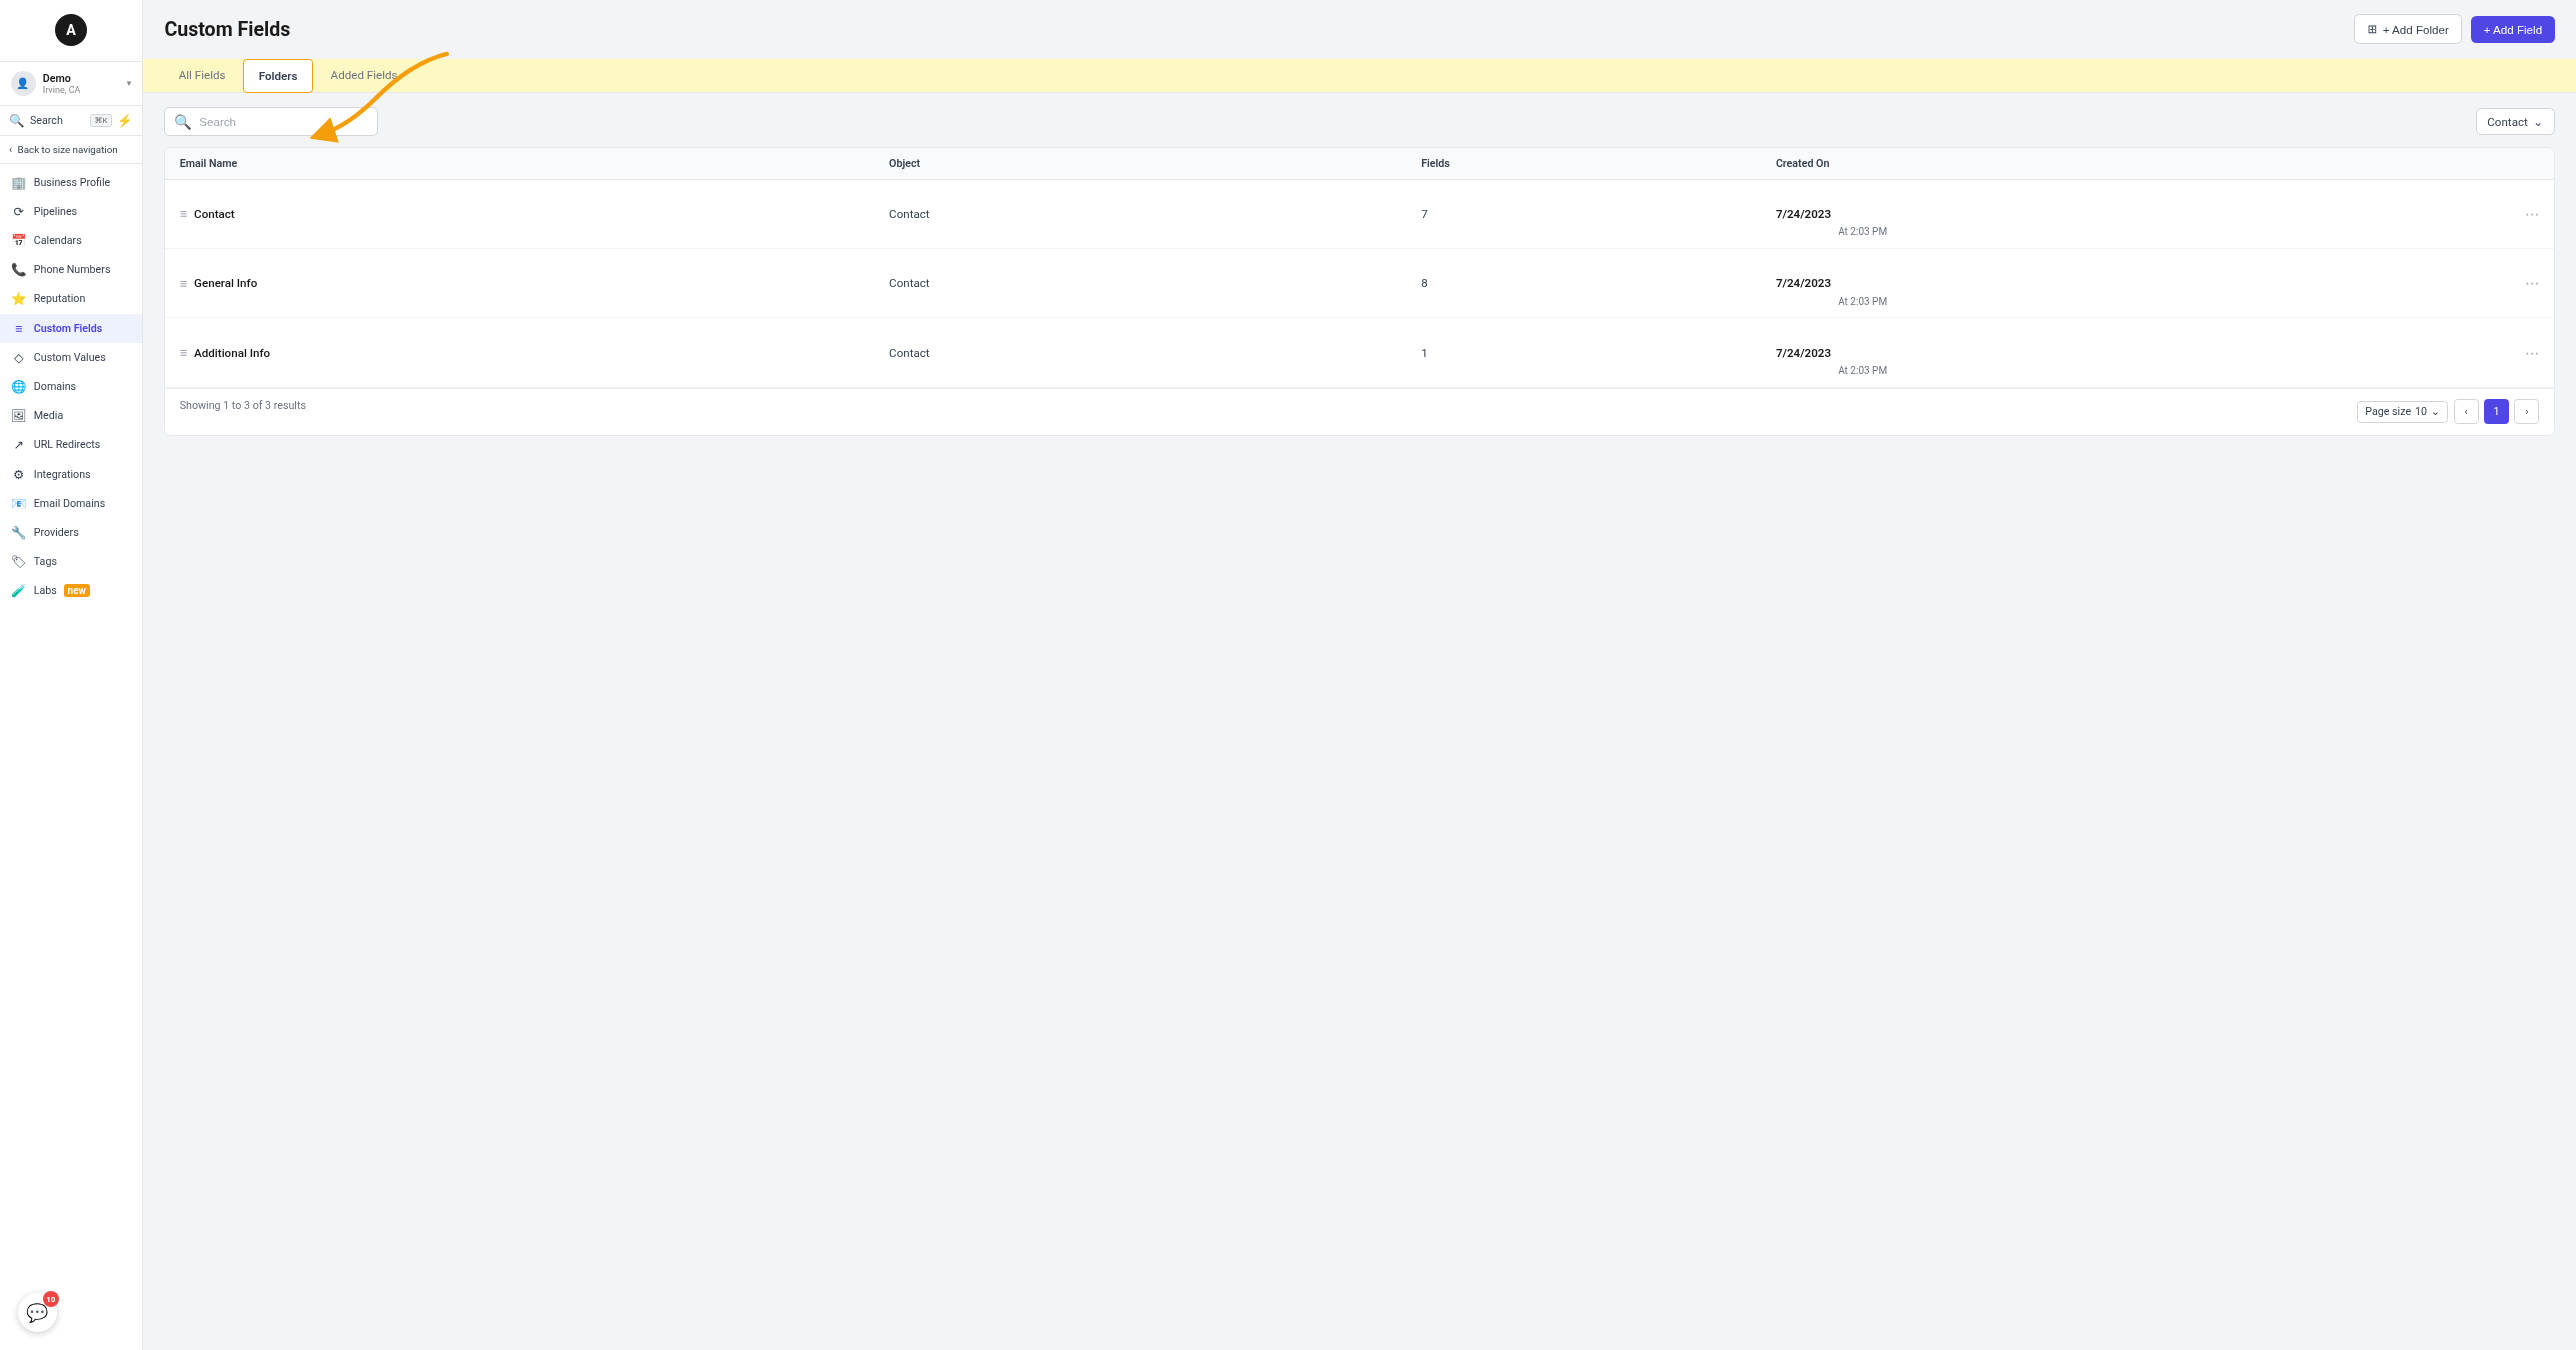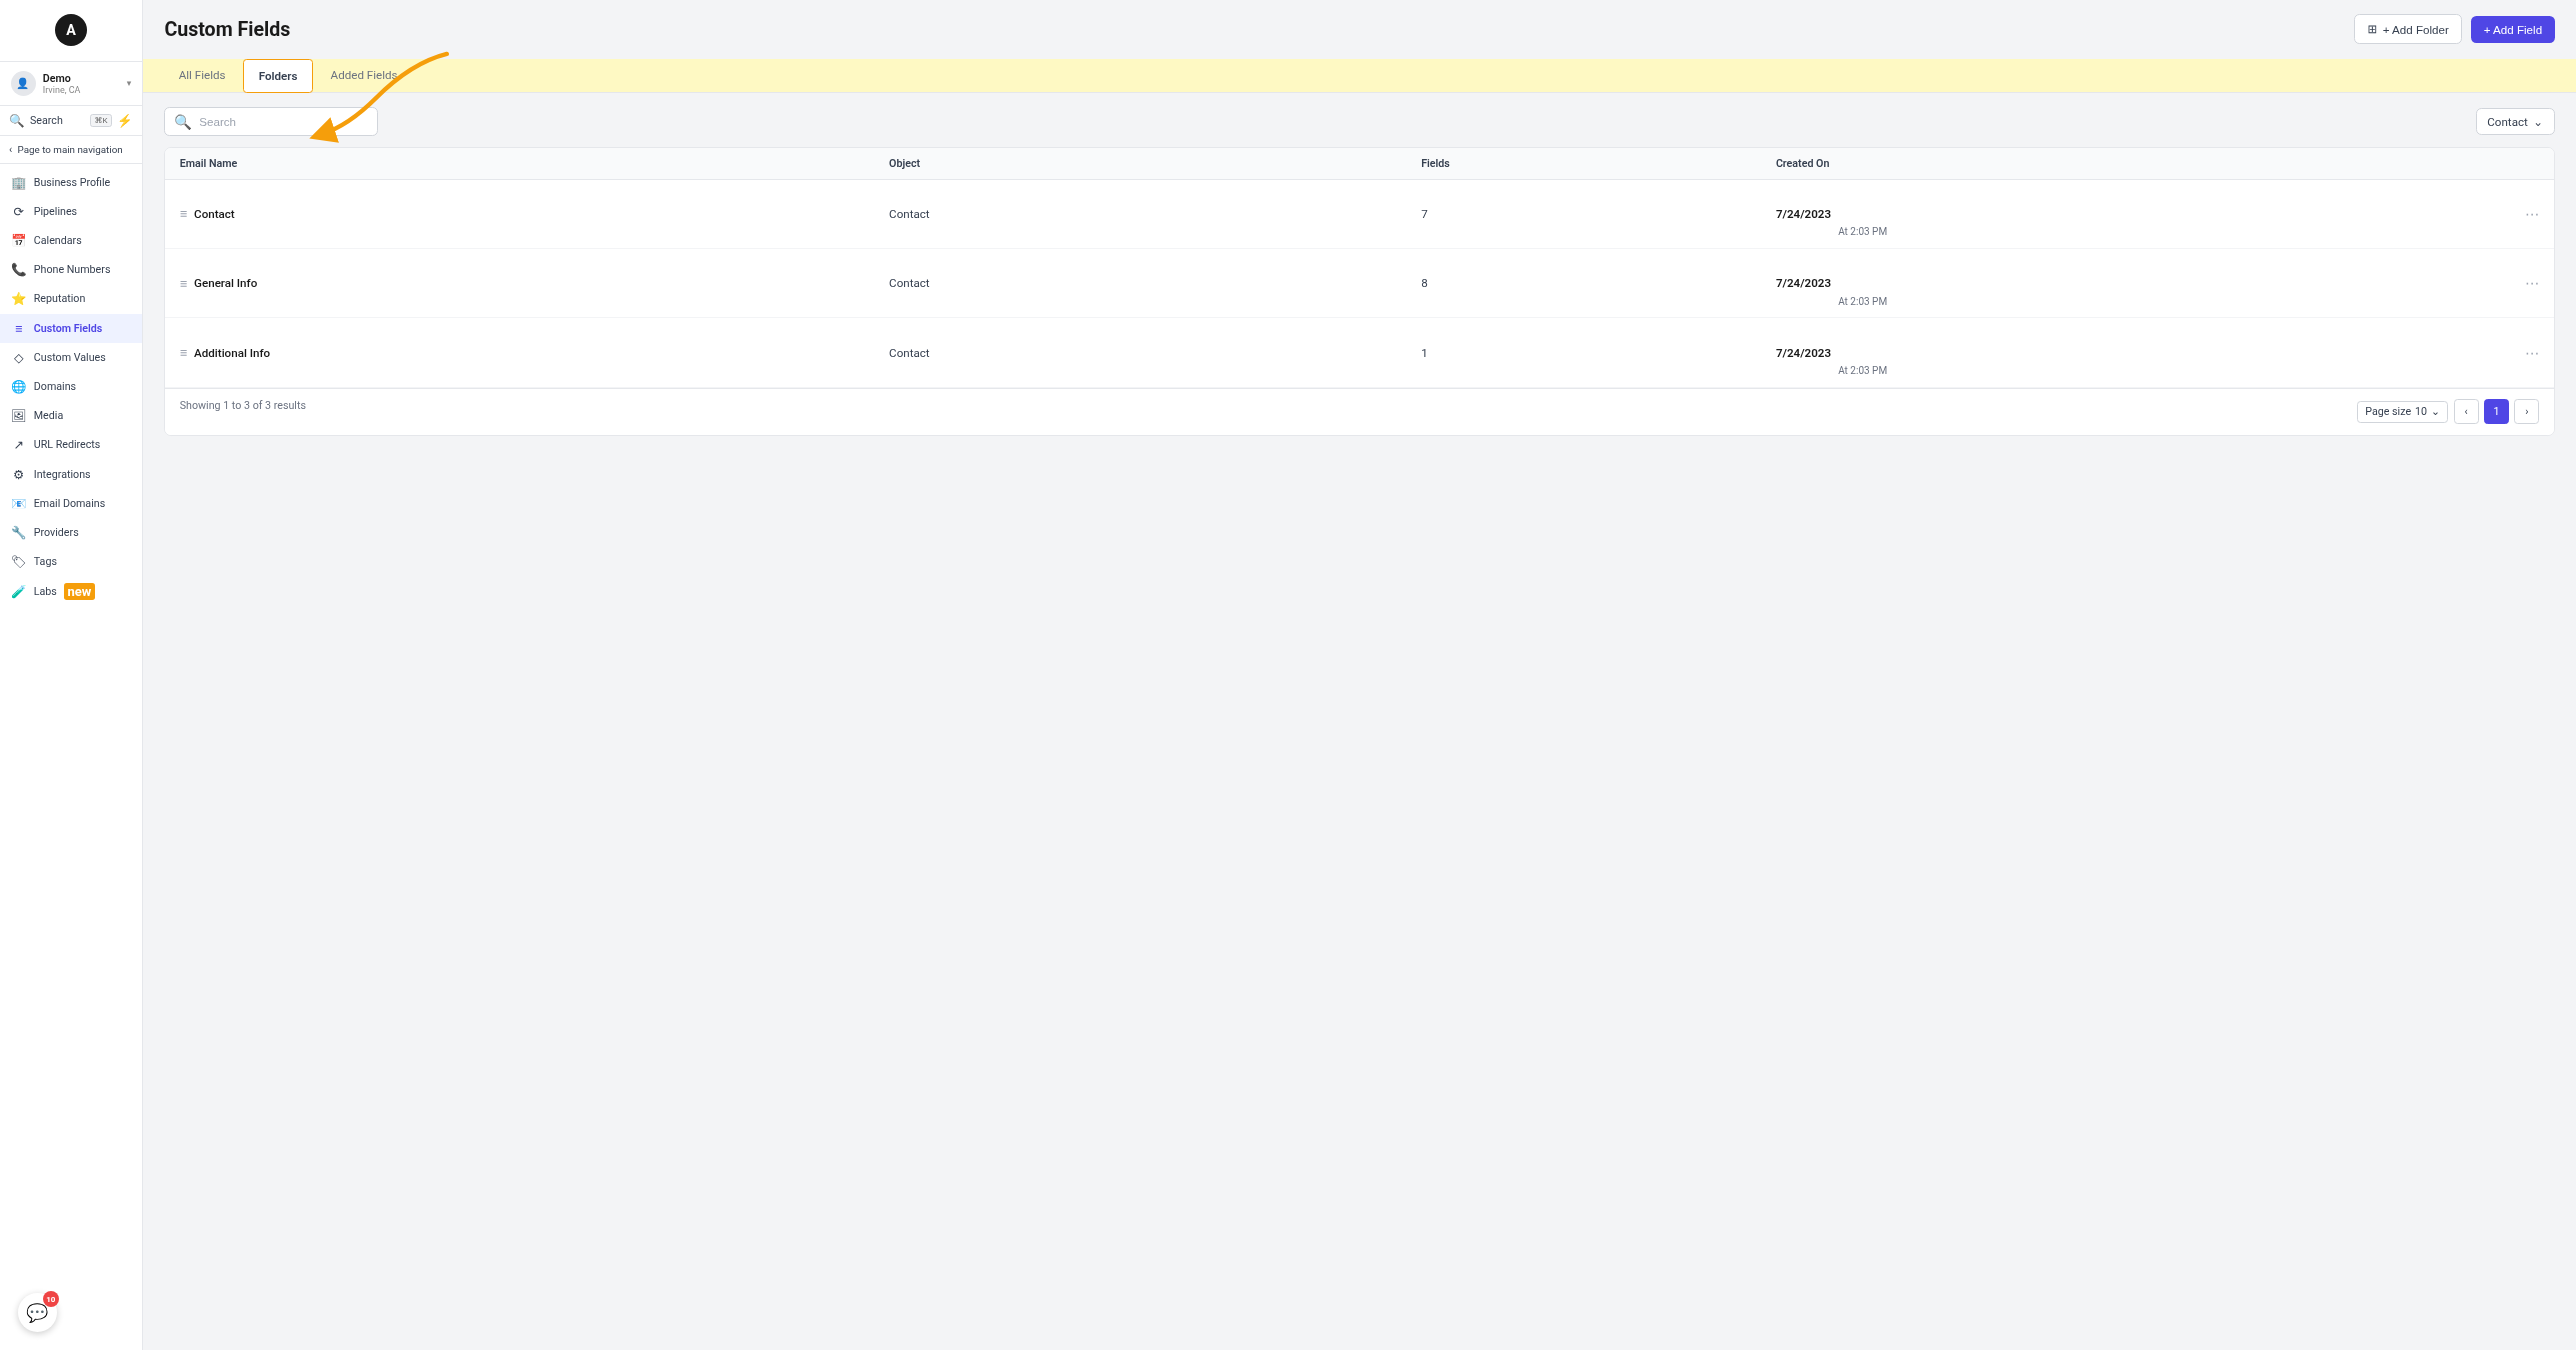--- a/index.html
+++ b/index.html
@@ -164,21 +164,21 @@
       text-align: center;
     }
 
     .nav-item-label {
       font-size: 10.7px;
     }
 
     .badge-new {
       background: #f59e0b;
       color: #fff;
-      font-size: 13px;
+      font-size: 10px;
       padding: 0.9px 3.6px;
       border-radius: 2.7px;
       font-weight: bold;
       text-transform: lowercase;
     }
 
     
     .chat-bubble {
       position: fixed;
       bottom: 18px;
@@ -515,21 +515,21 @@
 
   <div class="sidebar-search-bar">
     <span class="search-icon-sidebar">🔍</span>
     <span class="search-label">Search</span>
     <span class="kbd-shortcut">⌘K</span>
     <span class="lightning-icon">⚡</span>
   </div>
 
   <div class="back-nav">
     <span class="back-nav-icon">‹</span>
-    <span>Page to main navigation</span>
+    <span>Back to size navigation</span>
   </div>
 
   <div class="nav-items">
     <div class="nav-item">
       <span class="nav-item-icon">🏢</span>
       <span class="nav-item-label">Business Profile</span>
     </div>
     <div class="nav-item">
       <span class="nav-item-icon">⟳</span>
       <span class="nav-item-label">Pipelines</span>

